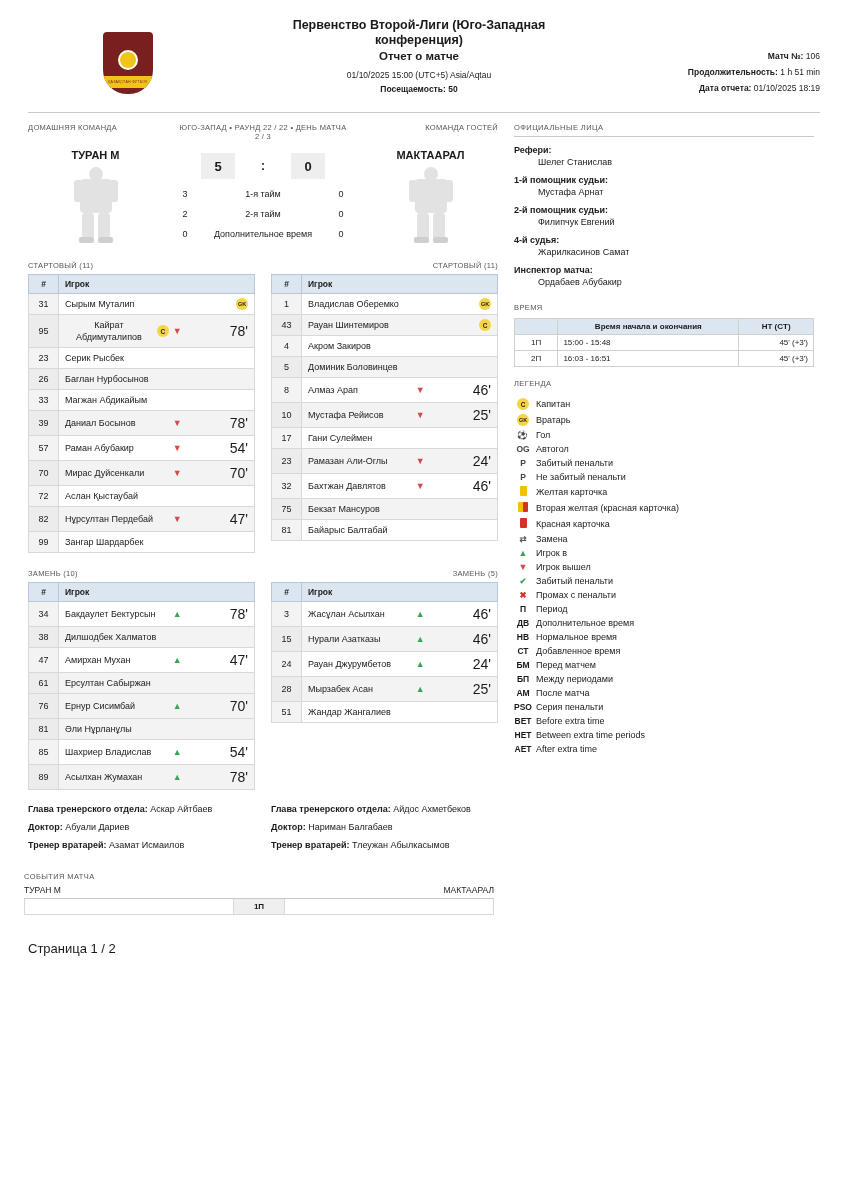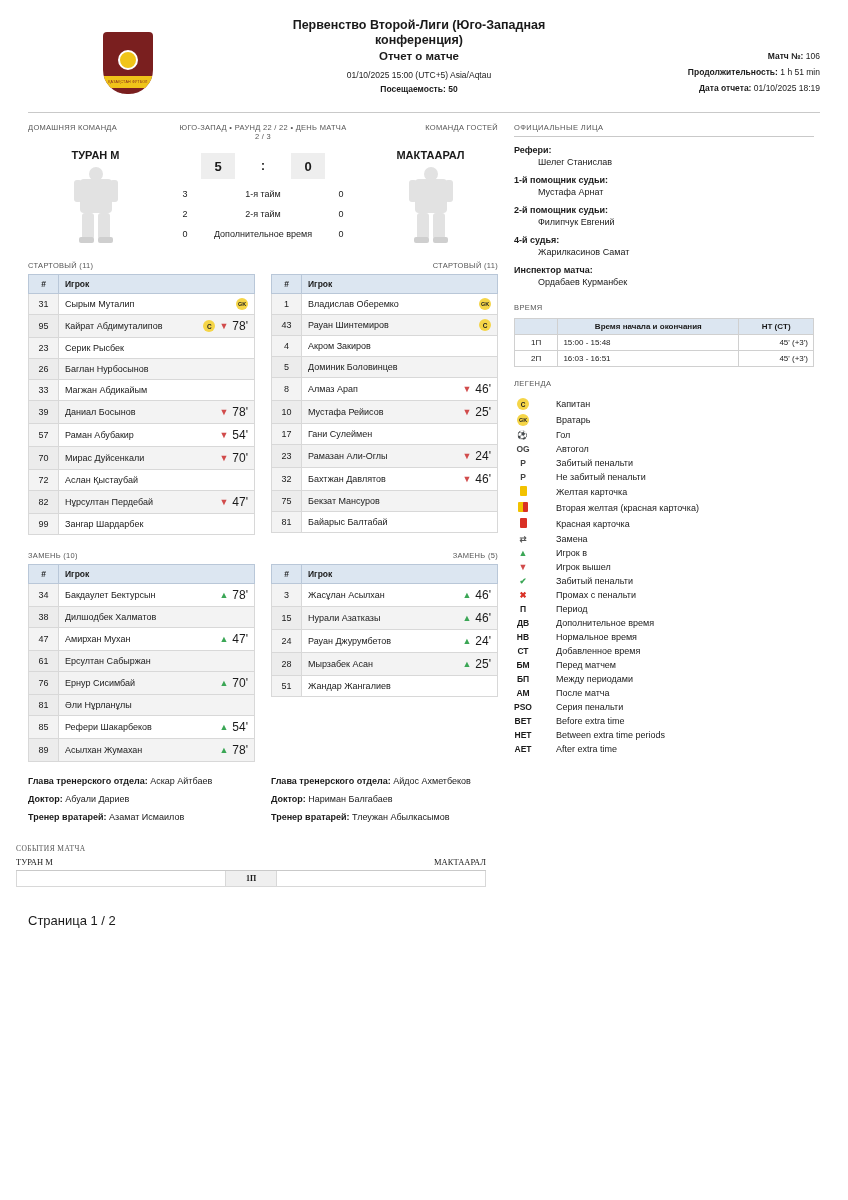--- a/index.html
+++ b/index.html
@@ -98,21 +98,21 @@
   table.lineup th.num { width: 30px; text-align:center;}
   table.lineup td {
     border:1px solid #d8d8d8; padding: 4px 6px; font-size: 9px; vertical-align: middle;
   }
   table.lineup td.num { width: 30px; text-align:center; background:#f3f3f3; }
   table.lineup tr.alt td { background: #f3f3f3; }
   table.lineup tr.alt td.num { background:#ececec; }
   .cellflex { display:flex; align-items:center; justify-content:space-between; gap:4px;text-align:center;}
   .pname { line-height: 12px; }
   .marks { display:flex; align-items:center; gap:4px; white-space:nowrap; }
-  .mtime { font-size: 12px; }
+  .mtime { font-size: 14px; margin-left: 44px; }
 
   .lineups { display:flex; gap: 16px; }
   .lineups > div { width: 227px; }
 
   
   .badge {
     display:inline-flex; align-items:center; justify-content:center;
     width: 12px; height: 12px; border-radius: 50%;
     font-size: 6.5px; font-weight:bold; color:#222;
   }
@@ -127,30 +127,30 @@
   table.times { width:100%; border-collapse: collapse; margin-top: 2px;}
   table.times th, table.times td {
     border:1px solid #d0d0d0; font-size:8px; padding:3px 5px;
   }
   table.times th { background:#dce6f1; font-weight:bold;}
   table.times td.c { text-align:center; width:36px; }
   table.times td.t { width:150px; }
   table.times td.r { text-align:right; width:62px; }
 
   .legend { margin-top: 4px; }
-  .legend-row { display:flex; align-items:center; gap: 24px; font-size:9px; padding: 2px 0; }
+  .legend-row { display:flex; align-items:center; gap: 4px; font-size:9px; padding: 2px 0; }
   .legend-ico { width: 18px; text-align:center; flex: none; font-weight:bold; font-size:8.5px;}
 
   
   .staff { display:flex; gap: 16px; padding: 0 28px; margin-top: 10px; }
   .staff > div { width: 227px; font-size: 9px; line-height: 18px;}
   .staff b { font-weight:bold; }
 
   
-  .events { padding: 0 16px; margin-top: 18px; font-family: Liberation Serif, serif; }
+  .events { padding: 0 24px; margin-top: 18px; }
   .ev-head { font-size:7.5px; letter-spacing:.4px; color:#555; padding-bottom:4px;}
   .ev-teams { display:flex; justify-content:space-between; font-size:8.5px; border-bottom:1px solid #c9c9c9; padding-bottom:3px; width: 470px;}
   .ev-band { width:470px; height: 16px; border:1px solid #d8d8d8; border-top:none; display:flex; }
   .ev-band .left { flex:1; }
   .ev-band .mid { width: 52px; background:#efefef; border-left:1px solid #d8d8d8; border-right:1px solid #d8d8d8;
                   text-align:center; font-size:8px; font-weight:bold; line-height:15px;}
   .ev-band .right { flex:1; }
 
   .footer { padding: 26px 28px 10px 28px; font-size: 13px; }
 </style>
@@ -587,21 +587,21 @@
                     <div class="cellflex">
                       <span class="pname">Әли Нұрланұлы</span>
                       <span class="marks"></span>
                     </div>
                   </td>
                 </tr>
                 <tr class="">
                   <td class="num">85</td>
                   <td>
                     <div class="cellflex">
-                      <span class="pname">Рефери Шакарбеков</span>
+                      <span class="pname">Шахриер Владислав</span>
                       <span class="marks">
                         <span class="arrow-in">▲</span>
                         <span class="mtime">54'</span>
                       </span>
                     </div>
                   </td>
                 </tr>
                 <tr class="alt">
                   <td class="num">89</td>
                   <td>
@@ -704,21 +704,21 @@
           <div class="off-item">
             <div class="off-role">2-й помощник судьи:</div>
             <div class="off-name">Филипчук Евгений</div>
           </div>
           <div class="off-item">
             <div class="off-role">4-й судья:</div>
             <div class="off-name">Жарилкасинов Самат</div>
           </div>
           <div class="off-item">
             <div class="off-role">Инспектор матча:</div>
-            <div class="off-name">Ордабаев Курманбек</div>
+            <div class="off-name">Ордабаев Абубакир</div>
           </div>
         </div>
 
       <div class="section-label" style="padding-top:8px;">ВРЕМЯ</div>
       <table class="times">
         <thead>
             <tr>
           <th class="c"></th>
           <th class="t">Время начала и окончания</th>
           <th class="r">HT (CT)</th>

